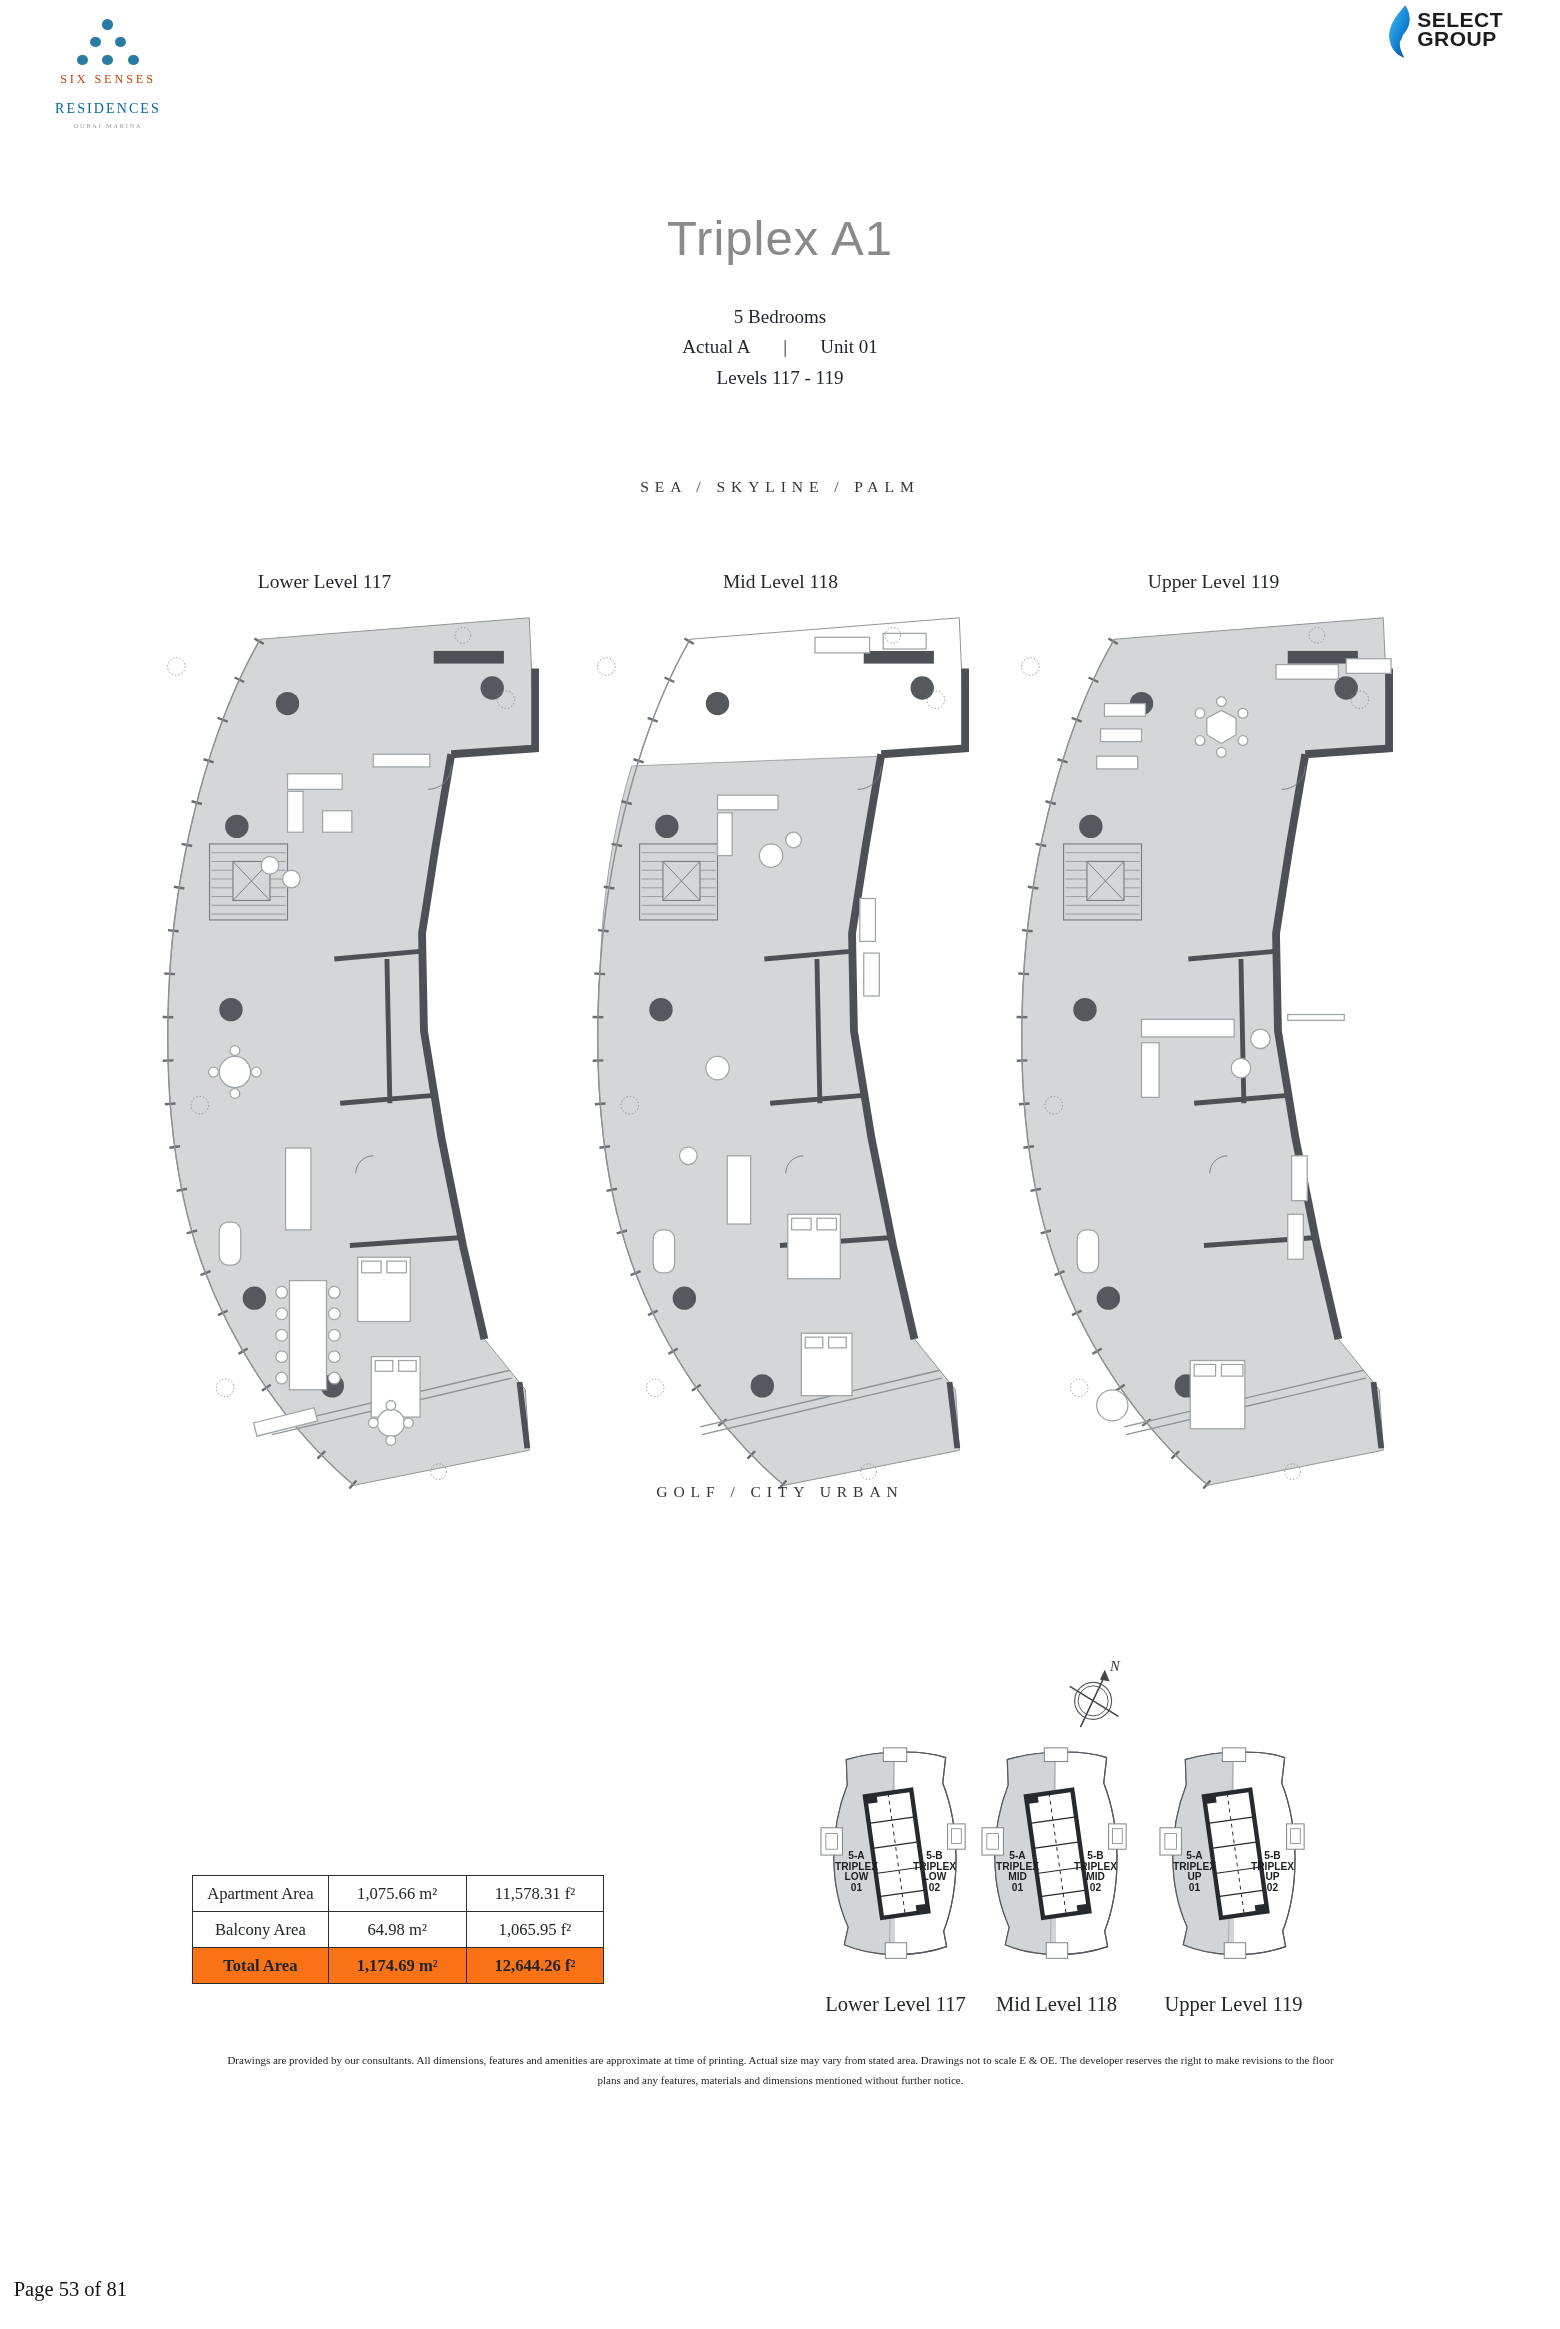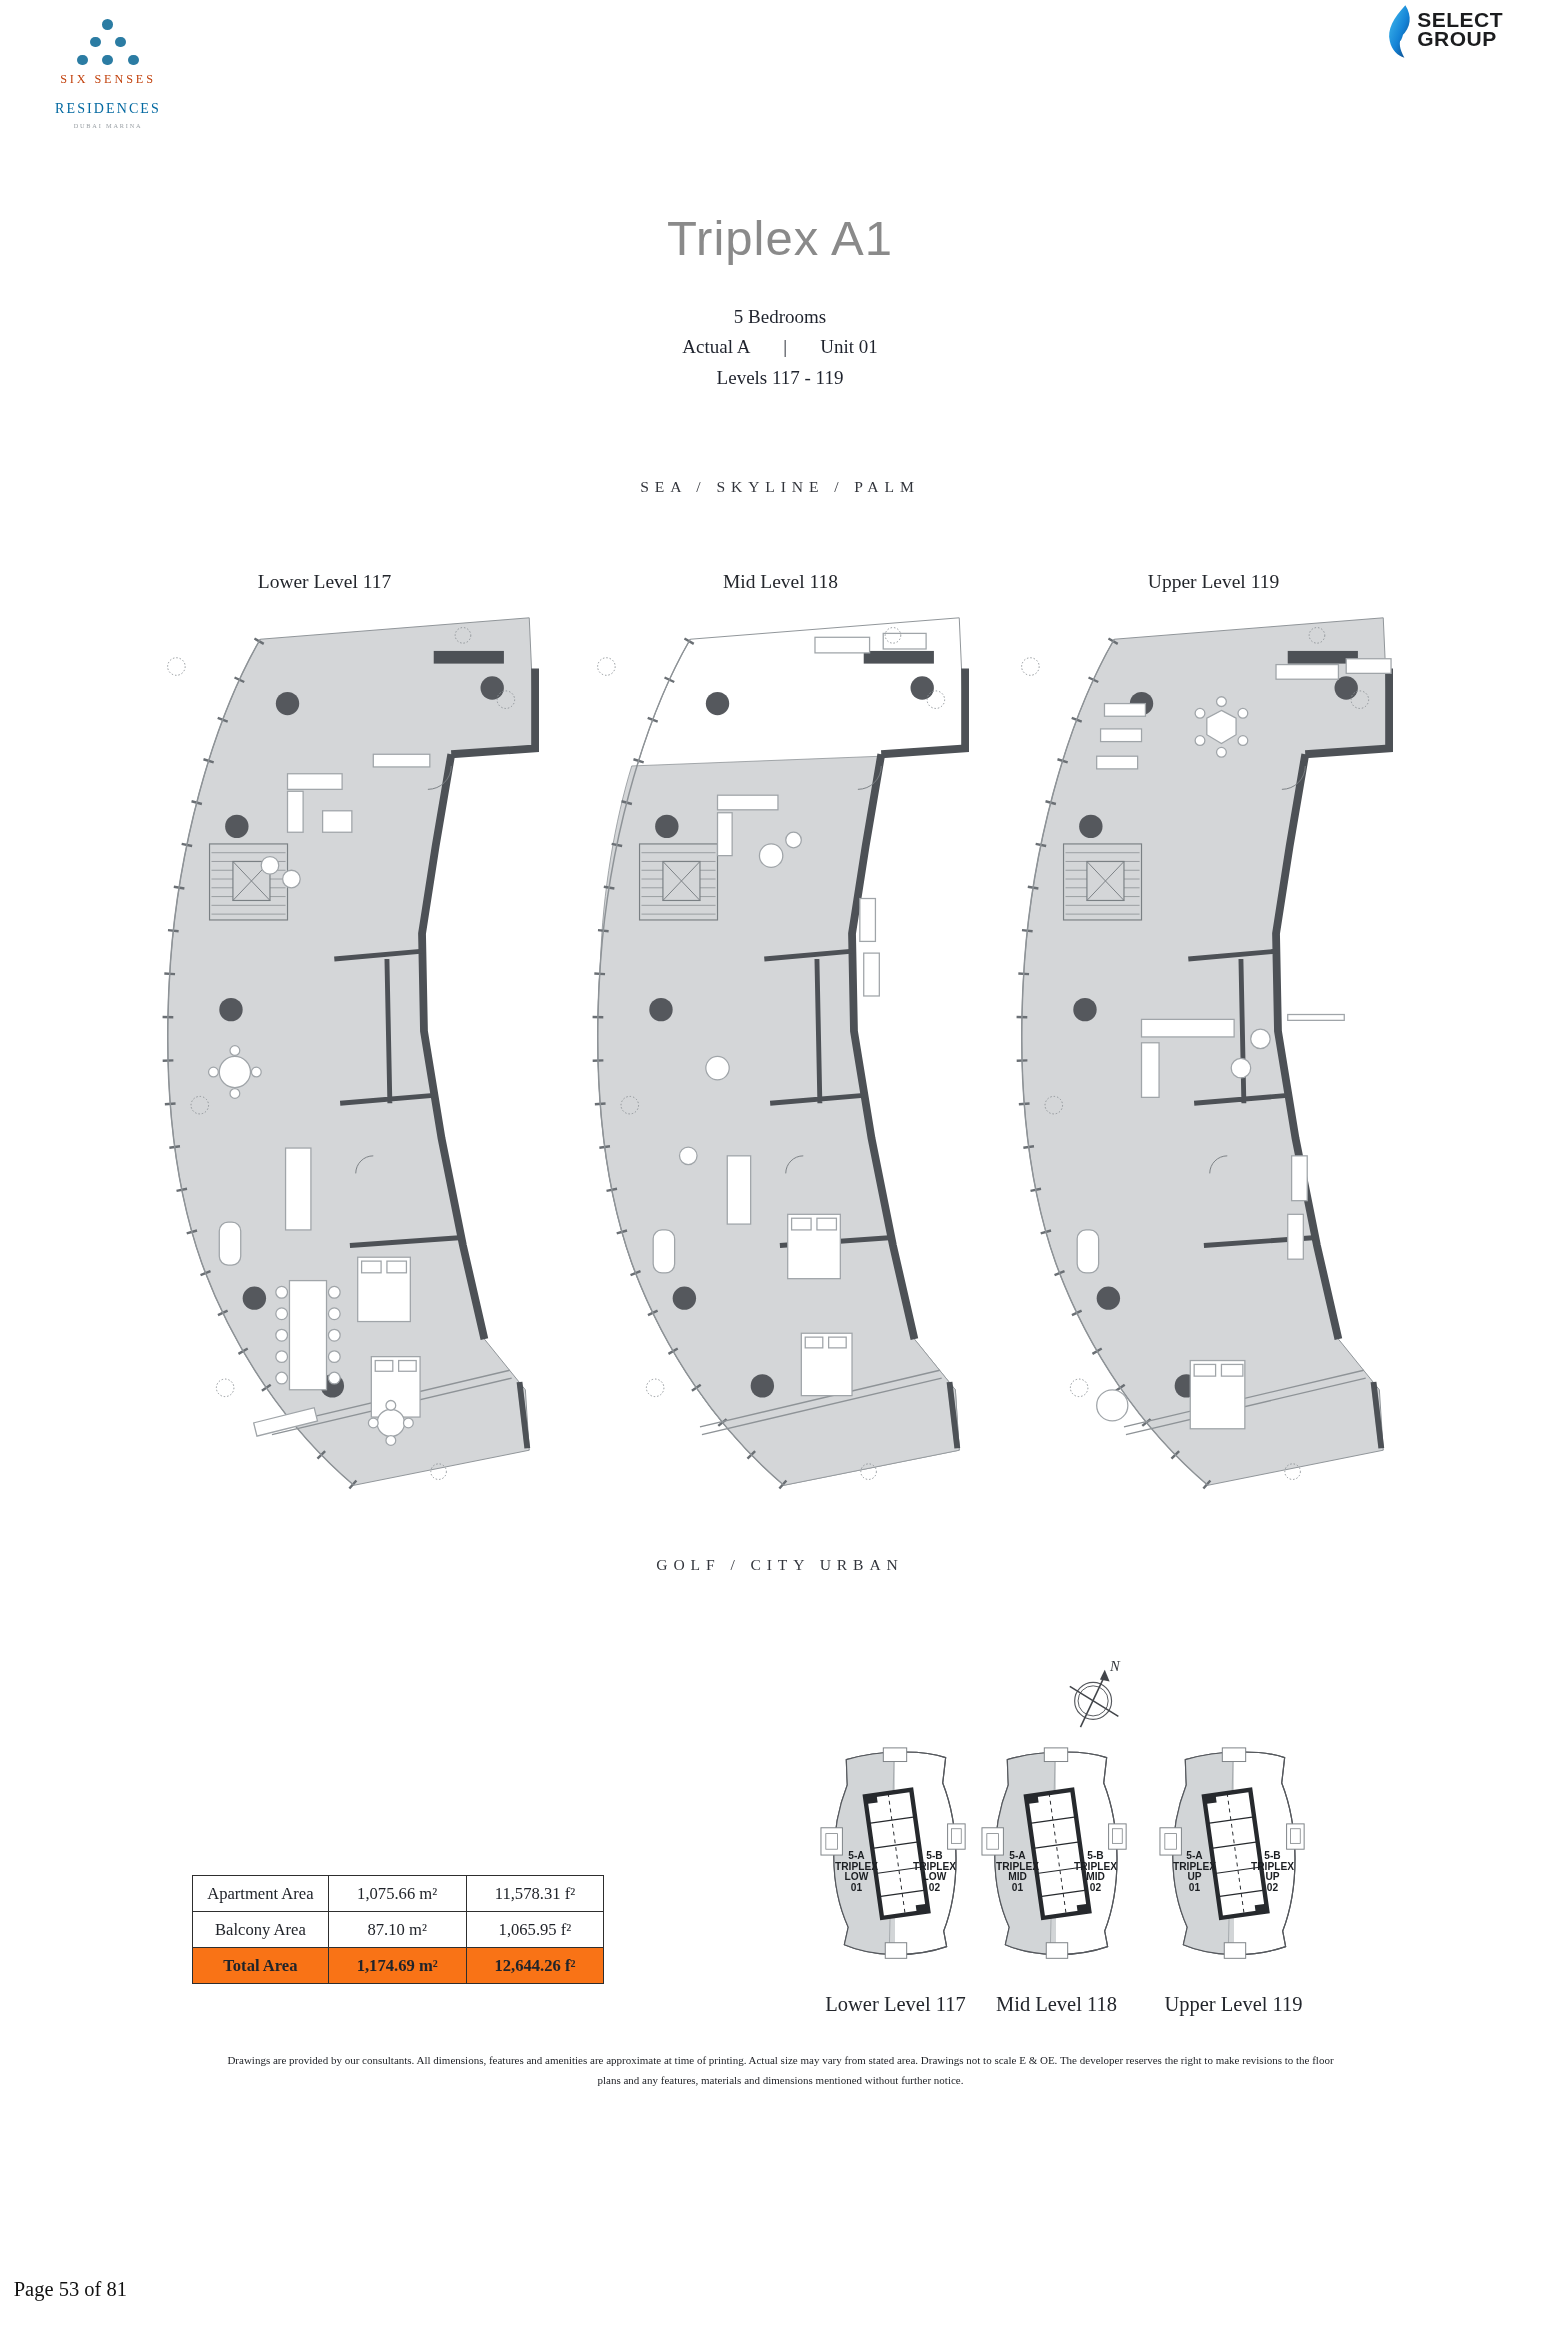--- a/index.html
+++ b/index.html
@@ -21,21 +21,21 @@
   
   .title{left:0;top:210px;width:1560px;text-align:center;
          font-family:"Liberation Sans",sans-serif;font-size:49px;color:#8a8a8a;letter-spacing:1px;}
   .sub{left:0;width:1560px;text-align:center;color:#1f232d;font-size:19px;}
   .sub-bedrooms{top:306px;}
   .sub-unit{top:336px;}
   .sub-unit .pipe{display:inline-block;margin:0 33px;}
   .sub-levels{top:367px;}
   .view-label{left:0;width:1560px;text-align:center;color:#32353c;font-size:15.6px;letter-spacing:5.9px;}
   .view-top{top:478px;}
-  .view-bottom{top:1556px;font-family:Liberation Serif, serif;}
+  .view-bottom{top:1483px;font-family:Liberation Serif, serif;}
 
   
   .plan-label{width:293px;text-align:center;font-size:19.5px;color:#23262c;}
 
   
   .kp-label{width:59px;text-align:center;font-family:"Liberation Sans",sans-serif;
             font-weight:700;font-size:10.2px;line-height:10.7px;color:#1b1e22;}
   .kp-caption{width:215px;text-align:center;font-size:20.5px;color:#23262c;}
   .compass-n{font-style:italic;font-size:14.6px;color:#33363b;}
 
@@ -338,21 +338,21 @@
 
   <table class="area">
     <tbody>
         <tr>
       <td class="c1">Apartment Area</td>
       <td class="c2">1,075.66 m²</td>
       <td class="c3">11,578.31 f²</td>
     </tr>
     <tr>
       <td class="c1">Balcony Area</td>
-      <td class="c2">87.10 m²</td>
+      <td class="c2">64.98 m²</td>
       <td class="c3">1,065.95 f²</td>
     </tr>
     <tr class="total">
       <td class="c1">Total Area</td>
       <td class="c2">1,174.69 m²</td>
       <td class="c3">12,644.26 f²</td>
     </tr>
   </tbody>
     </table>
 

